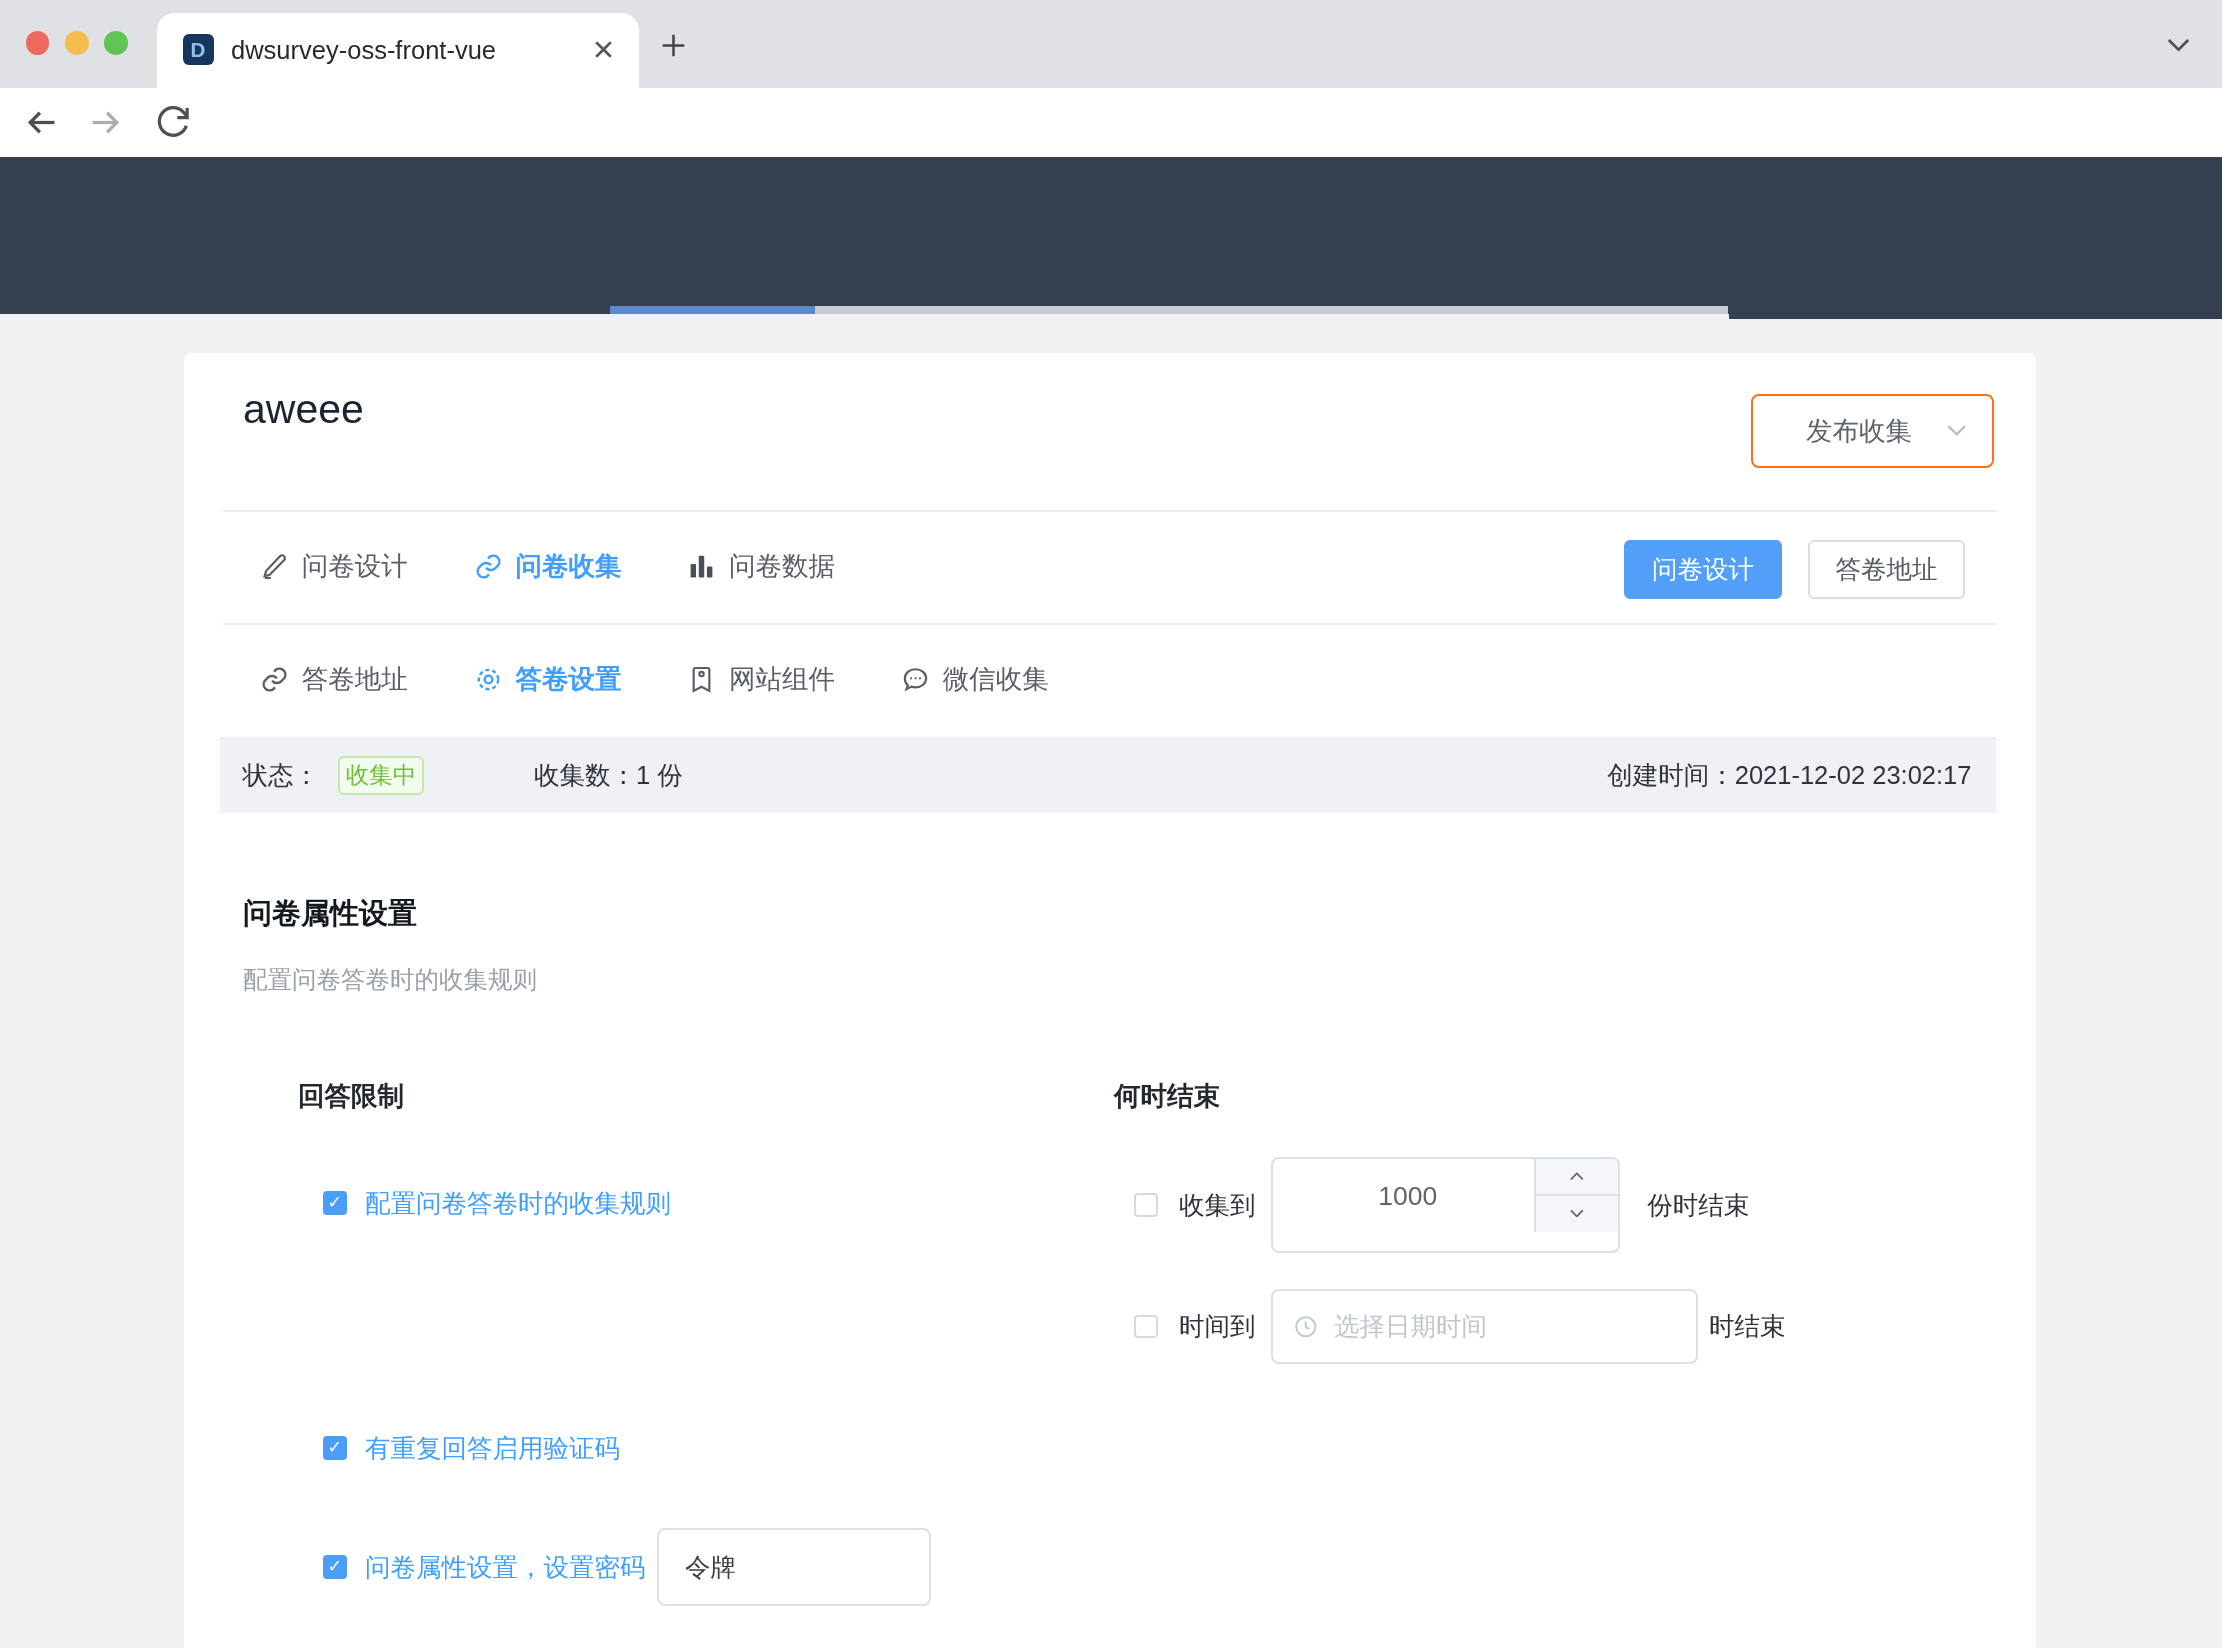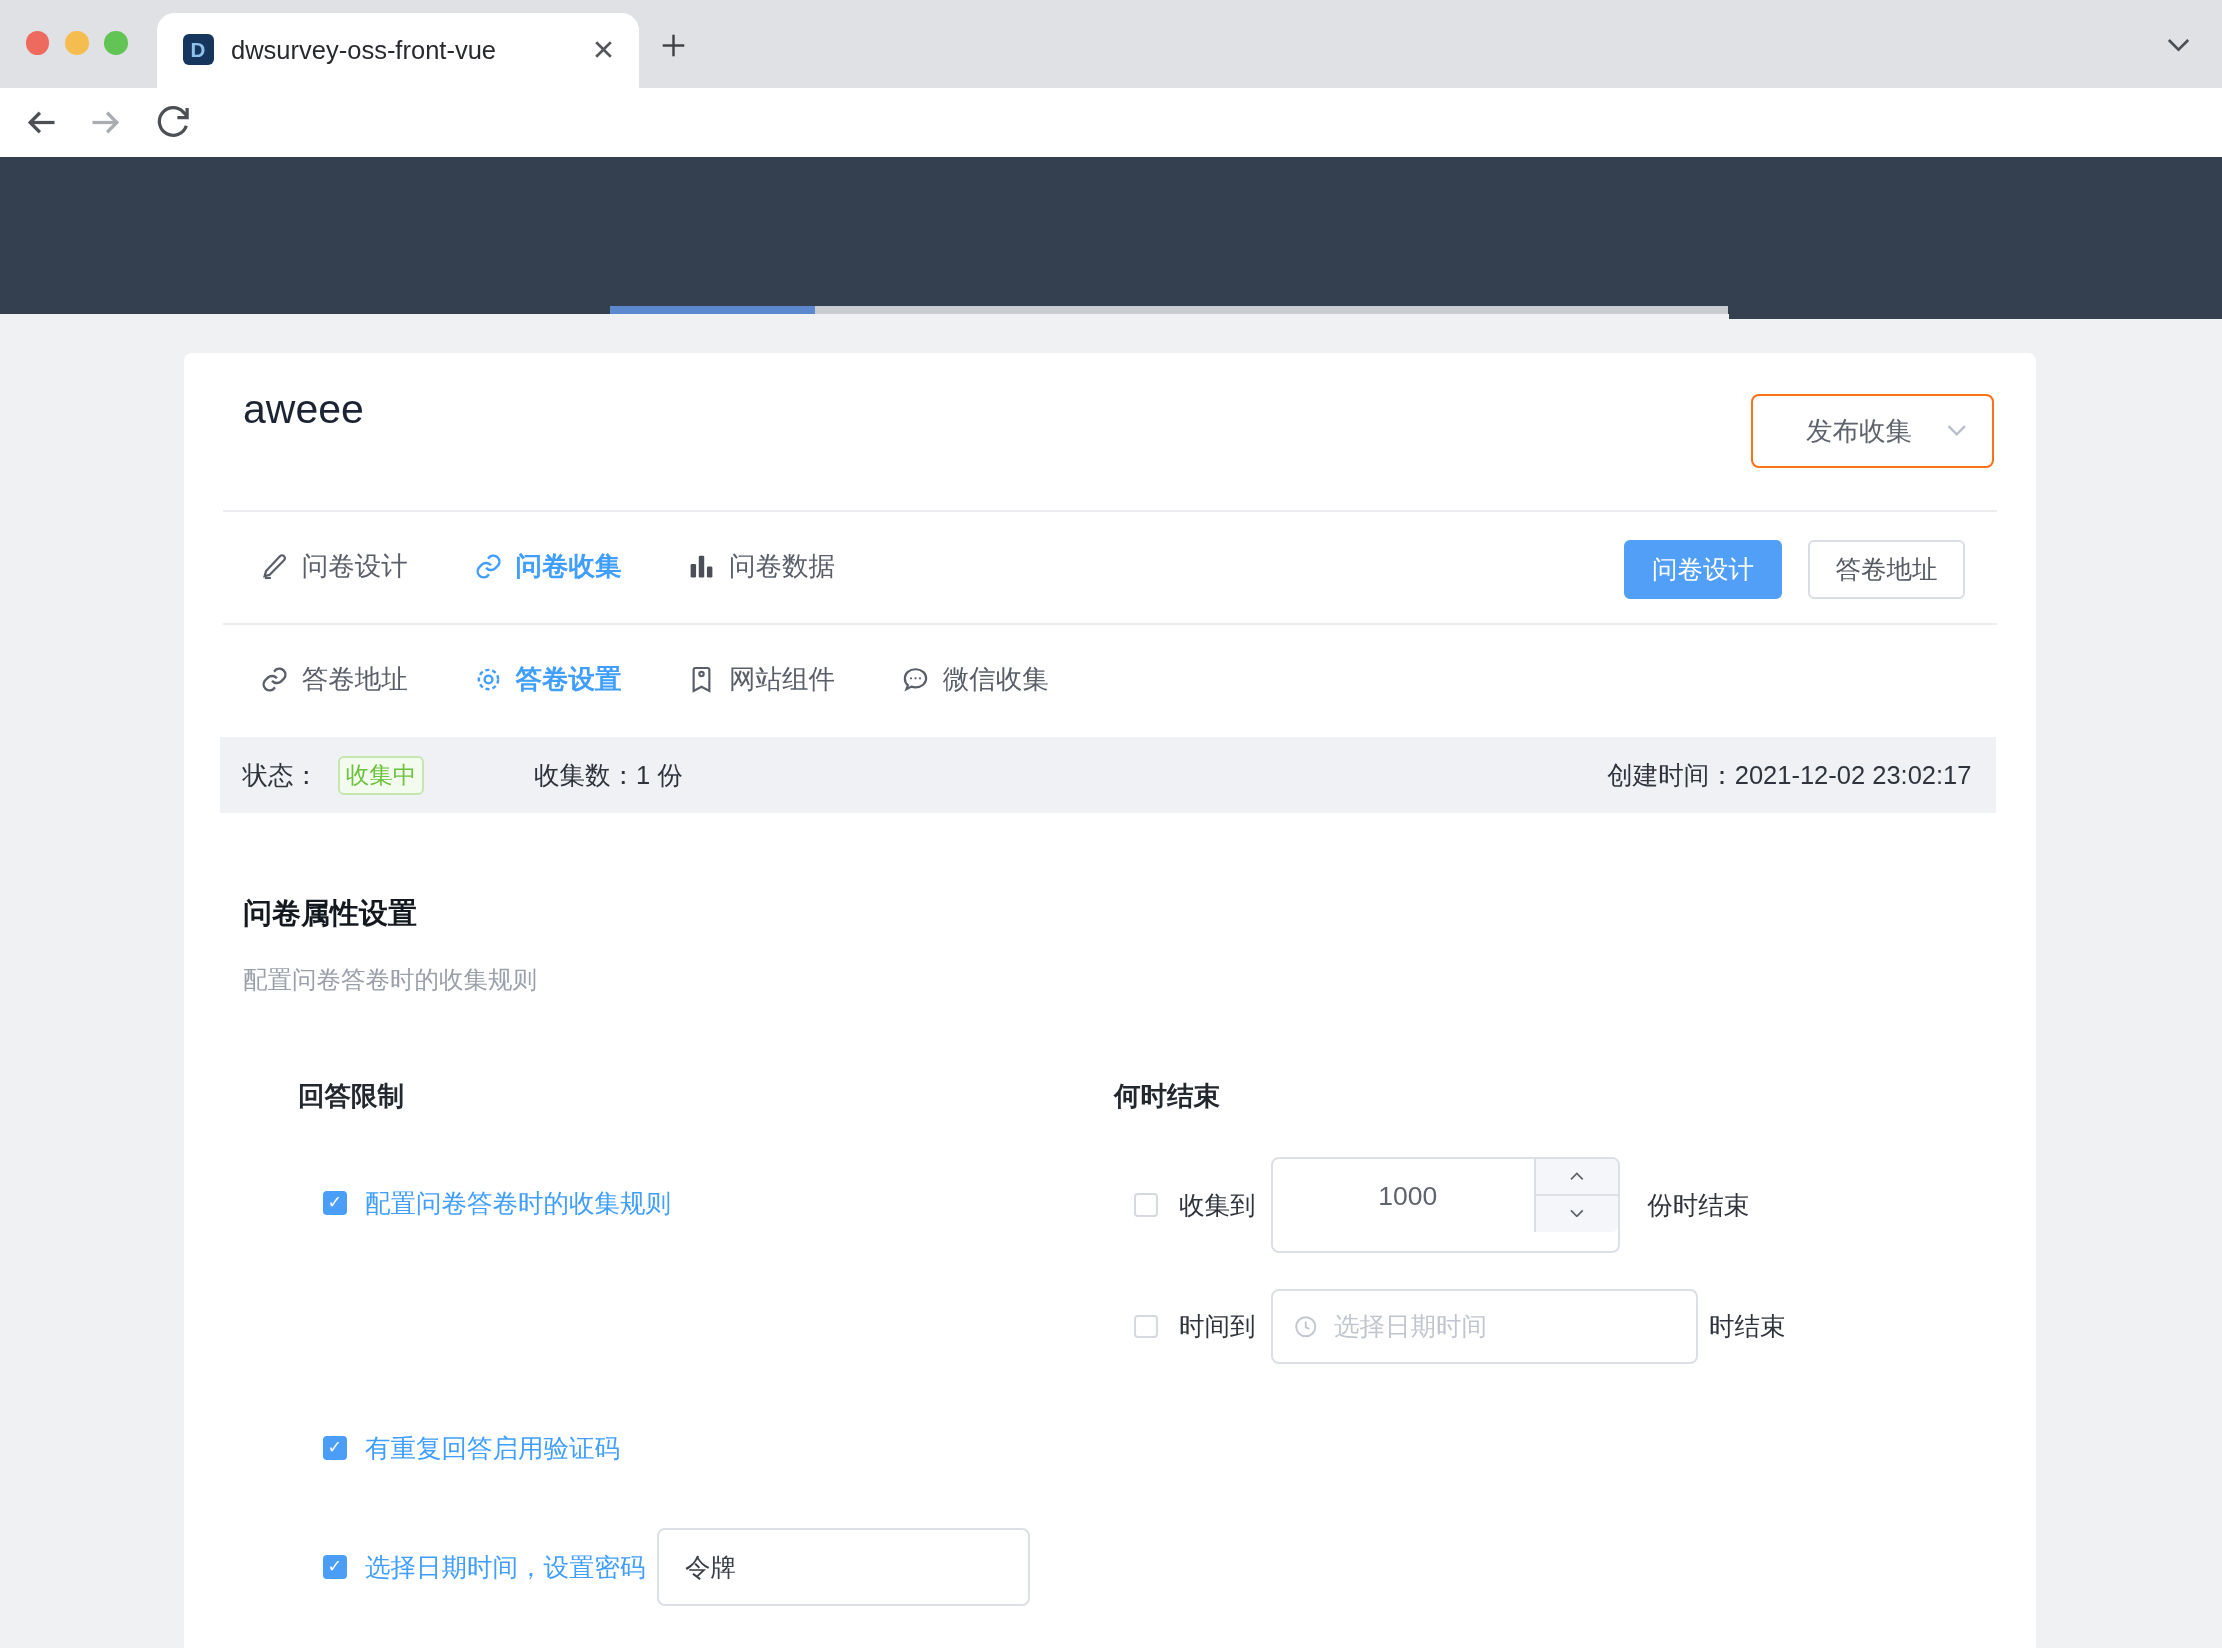--- a/index.html
+++ b/index.html
@@ -84,21 +84,21 @@
   .ch-left{left:114px;} .ch-right{left:930px;}
 
   .frow{position:absolute;display:flex;align-items:center;}
   .cb{width:23.5px;height:23.5px;border-radius:3.9px;box-sizing:border-box;flex:none;cursor:pointer;}
   .cb.on{background:#4b9ef8;color:#fff;font-size:17.6px;line-height:23.5px;text-align:center;}
   .cb.off{background:#fff;border:2px solid #d6dae0;}
   .cb-label{margin-left:18.6px;font-size:25.5px;white-space:nowrap;}
   .lbl-blue{color:#409eff;}
   .lbl-dark{color:#2f333b;}
 
-  .pw-input{margin-left:11.8px;width:373px;height:78px;box-sizing:border-box;border:2px solid #dcdfe6;border-radius:7.8px;font-size:25.5px;color:#3a3f47;padding:0 0 0 25.5px;outline:none;font-family:inherit;background:#fff;}
+  .pw-input{margin-left:11.8px;width:274px;height:78px;box-sizing:border-box;border:2px solid #dcdfe6;border-radius:7.8px;font-size:25.5px;color:#3a3f47;padding:0 0 0 25.5px;outline:none;font-family:inherit;background:#fff;}
 
   .prefix,.suffix{font-size:25.5px;color:#2f333b;white-space:nowrap;}
   .prefix{margin-left:21.6px;}
   .num-wrap{position:relative;margin-left:15.7px;width:349px;height:96px;box-sizing:border-box;border:2px solid #dcdfe6;border-radius:7.8px;background:#fff;}
   .num-wrap input{position:absolute;left:0;top:0;width:265px;height:73px;border:none;outline:none;text-align:center;font-size:26.5px;color:#5f646c;font-family:inherit;background:transparent;}
   .stepper{position:absolute;right:0;top:0;width:82px;height:73px;border-left:2px solid #dcdfe6;background:#f4f6f9;border-radius:0 5.9px 5.9px 0;}
   .step{position:absolute;left:0;width:100%;height:35px;color:#5f646c;text-align:center;cursor:pointer;}
   .step svg{margin-top:11.8px;}
   .step-up{top:0;border-bottom:2px solid #dcdfe6;}
   .step-down{top:37px;}
@@ -342,21 +342,21 @@
     <div class="frow" style="left:139px;top:811px;height:78px;">
       <span class="cb on"><span>✓</span></span>
       <span class="cb-label lbl-blue">配置问卷答卷时的收集规则</span>
     </div>
     <div class="frow" style="left:139px;top:1056px;height:78px;">
       <span class="cb on"><span>✓</span></span>
       <span class="cb-label lbl-blue">有重复回答启用验证码</span>
     </div>
     <div class="frow" style="left:139px;top:1175px;height:78px;">
       <span class="cb on"><span>✓</span></span>
-      <span class="cb-label lbl-blue">选择日期时间，设置密码</span>
+      <span class="cb-label lbl-blue">问卷属性设置，设置密码</span>
       <input class="pw-input" type="text" value="令牌" style="">
     </div>
 
     <div class="frow" style="left:950px;top:814px;height:76px;">
       <span class="cb off"></span>
       <span class="prefix">收集到</span>
       <span class="num-wrap">
         <input type="text" value="1000" style="">
         <span class="stepper">
           <span class="step step-up">

